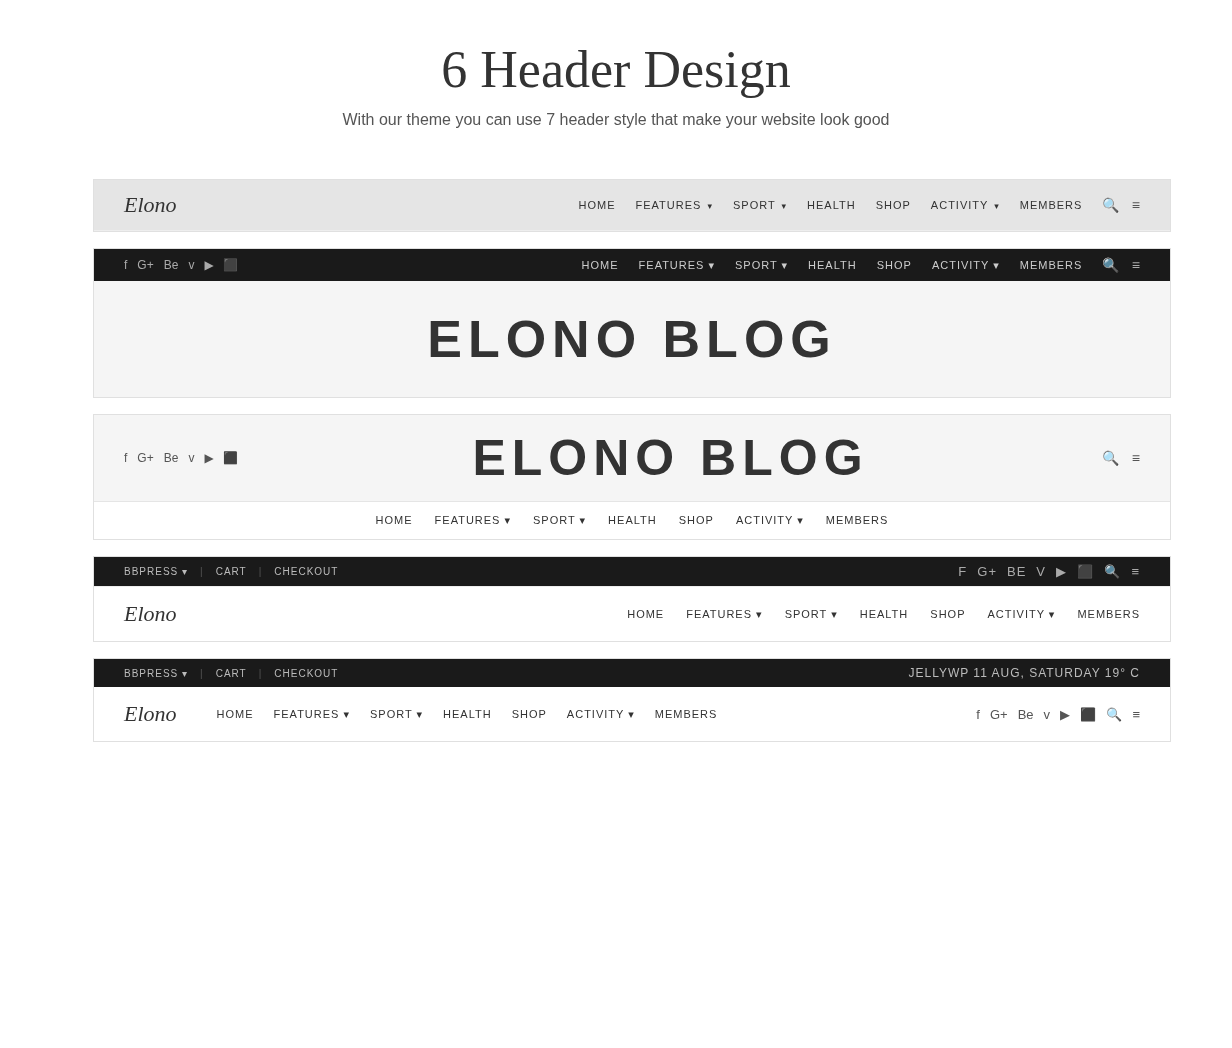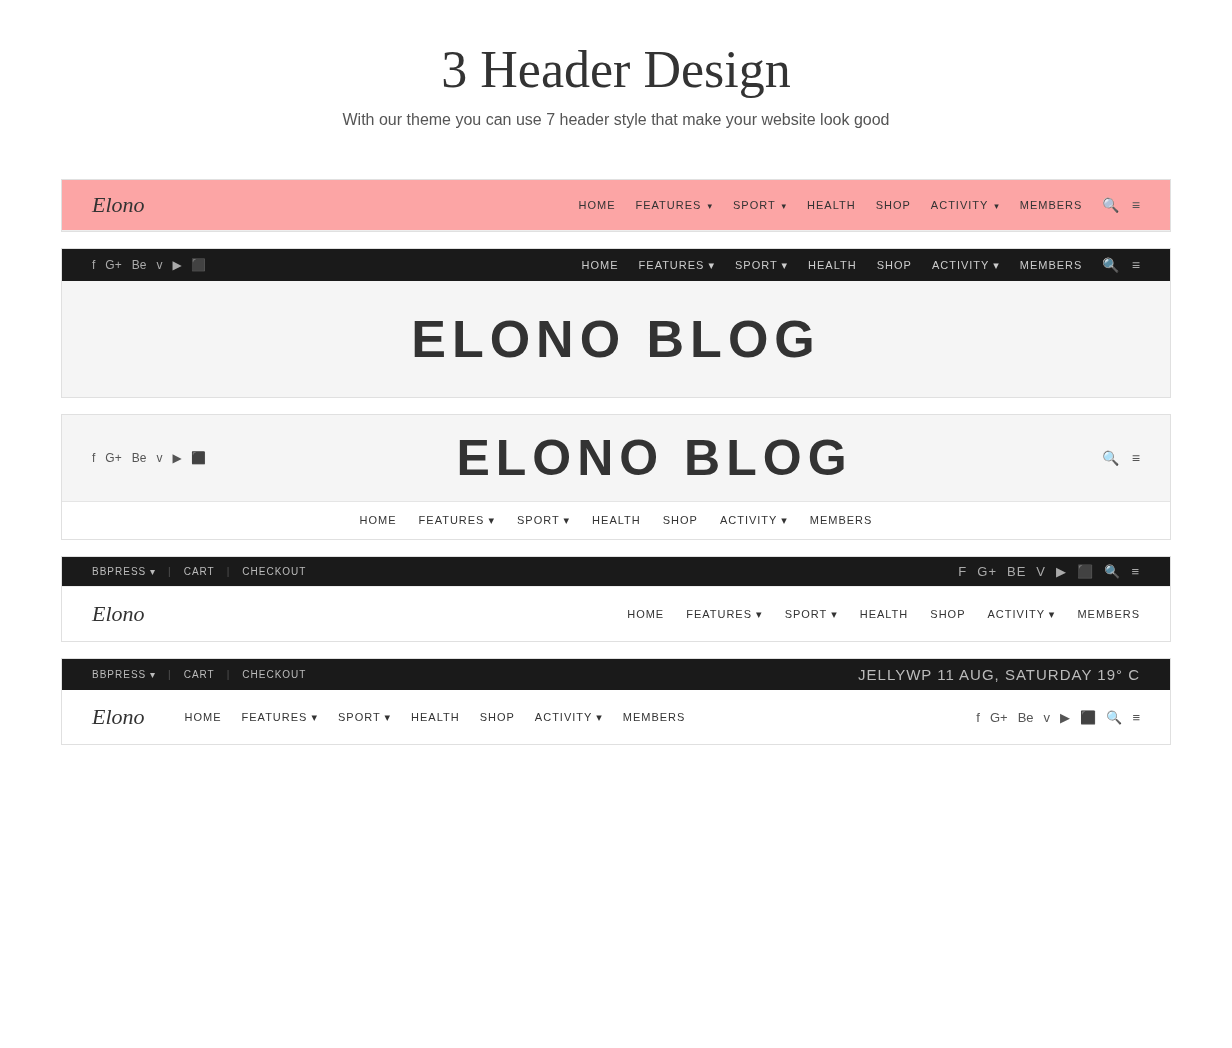--- a/index.html
+++ b/index.html
@@ -27,22 +27,23 @@
       margin: 0 auto;
       padding: 20px;
       display: flex;
       flex-direction: column;
       gap: 16px;
     }
 
     
     .header-design {
       border: 1px solid #e0e0e0;
-      background: #fca5a5;
+      background: #e5e5e5;
       overflow: hidden;
+      margin-left: 32px;
     }
 
     
     .hd1-bar {
       display: flex;
       align-items: center;
       padding: 12px 30px;
       border-bottom: 1px solid #eee;
     }
     .hd1-logo {
@@ -198,21 +199,21 @@
       text-transform: uppercase;
       color: #bbb;
     }
     .hd5-utility-left {
       display: flex;
       gap: 12px;
       align-items: center;
     }
     .hd5-utility-right {
       margin-left: auto;
-      font-size: 15px;
+      font-size: 12px;
       letter-spacing: 1px;
       color: #bbb;
     }
     .hd5-nav-bar {
       display: flex;
       align-items: center;
       padding: 14px 30px;
       background: #fff;
       gap: 20px;
     }
@@ -239,21 +240,21 @@
       margin-left: auto;
     }
 
     
     .chevron::after { content: '▾'; font-size: 9px; margin-left: 2px; }
   </style>
 </head>
 <body>
 
 <div class="page-title-section">
-  <h1>3 Header Design</h1>
+  <h1>6 Header Design</h1>
   <p>With our theme you can use 7 header style that make your website look good</p>
 </div>
 
 <div class="designs-wrapper">
 
   <div class="header-design">
     <div class="hd1-bar">
       <span class="hd1-logo">Elono</span>
       <nav class="hd1-nav">
         <span>HOME</span>

